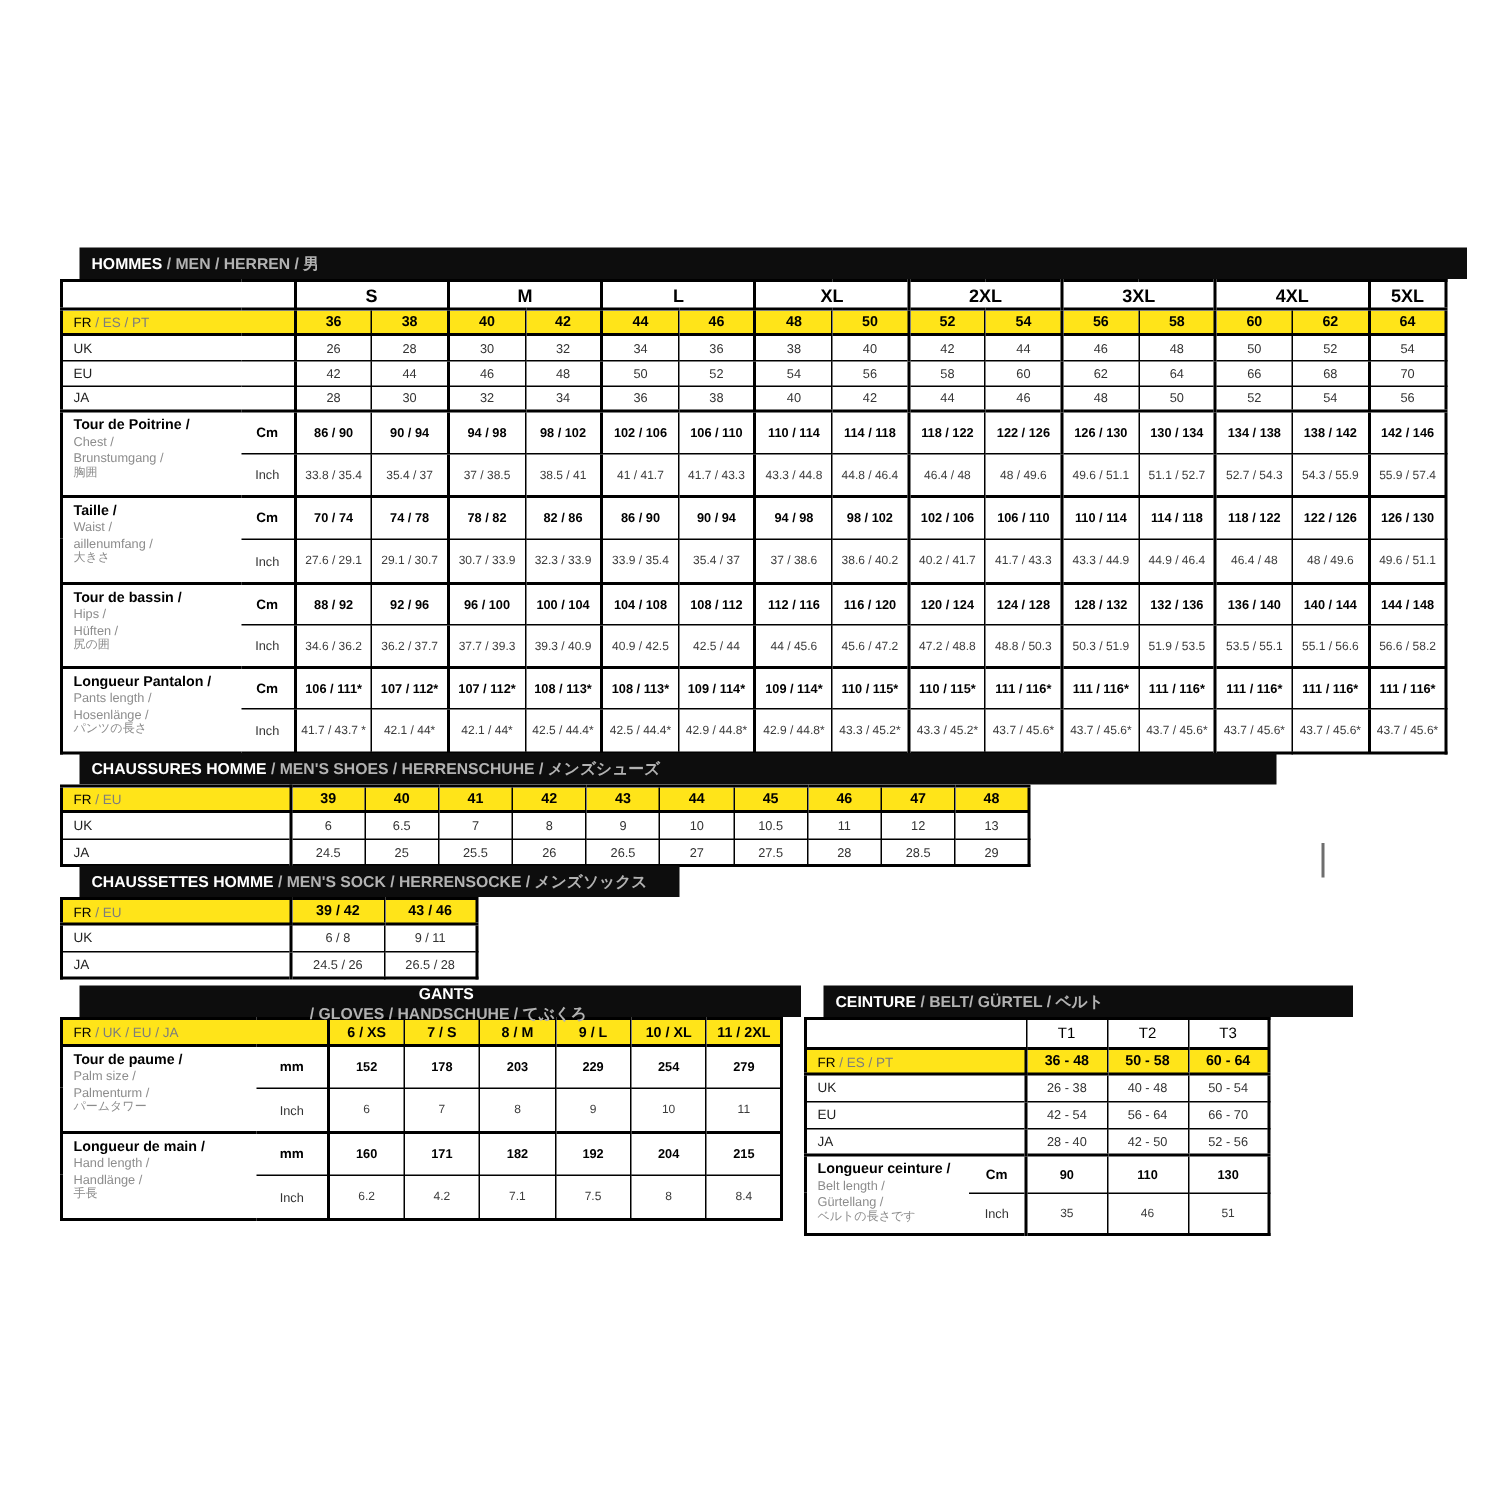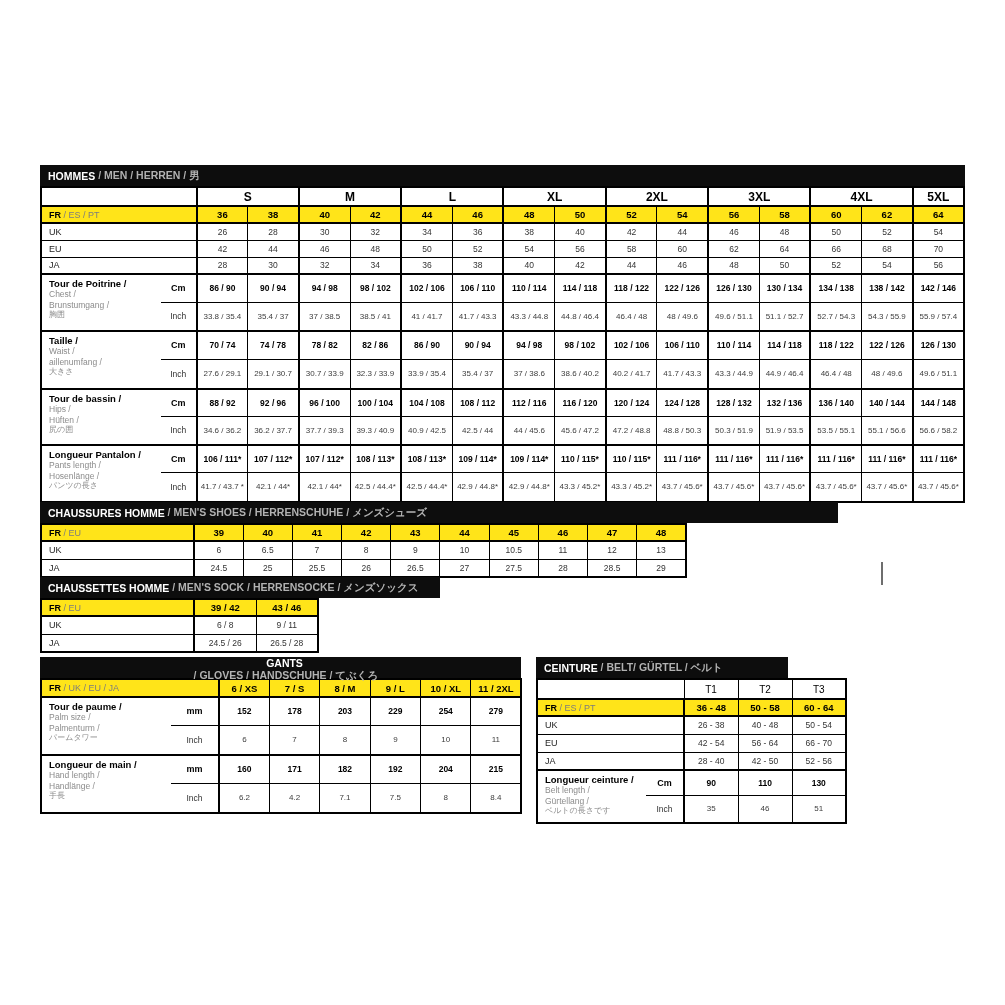--- a/index.html
+++ b/index.html
@@ -1,32 +1,32 @@
 <!DOCTYPE html>
 <html><head>
 <meta charset="utf-8">
 <style>
   html,body{margin:0;padding:0;}
   body{width:1005px;height:1005px;background:#ffffff;position:relative;
        font-family:"Liberation Sans",sans-serif;color:#222;}
   .section{position:absolute;}
   .bar{background:#0d0d0d;height:21px;display:flex;align-items:center;
-       padding-left:8px;box-sizing:border-box;font-size:10.5px;white-space:pre;}
+       padding-left:8px;box-sizing:border-box;font-size:10.5px;white-space:pre;margin-left:13px;}
   .bar .bb{font-weight:bold;color:#ffffff;}
   .bar .br{color:#b2b2b2;font-weight:bold;}
   table{border-collapse:collapse;table-layout:fixed;background:#fff;border:2px solid #000;}
   td{border:1px solid #000;text-align:center;vertical-align:middle;padding:0;
      font-size:8.5px;color:#333;overflow:hidden;white-space:nowrap;}
   td.gb{border-left-width:2px;}
   tr.yrow td{border-top-width:2px;border-bottom-width:2px;}
   tr.mtop td{border-top-width:2px;}
   .yellow{background:#ffe419;}
   .lab{text-align:left;padding-left:7px;font-size:9px;color:#222;}
   .lab2{border-right-width:2px;}
-  .lab b{font-weight:bold;color:#000;}
+  .lab b{font-weight:normal;color:#000;}
   .mut{color:#7d7d7d;font-weight:normal;}
   .ghead{font-weight:bold;font-size:12px;color:#000;}
   .ybold{font-weight:bold;color:#000;font-size:9.5px;}
   .cmv{font-weight:bold;color:#000;font-size:8.5px;}
   .inv{font-size:8px;color:#3c3c3c;}
   .mname{text-align:left;vertical-align:top;padding:3px 2px 2px 7px;border-right-style:hidden;}
   .mn-bold{font-weight:bold;font-size:9.5px;color:#000;line-height:11px;white-space:nowrap;}
   .mn-sub{font-size:8.5px;color:#8c8c8c;line-height:10.5px;white-space:nowrap;}
   .mn-sub.jp{font-size:8px;}
   .unit{border-left-style:hidden;border-right-width:2px;font-size:8.5px;color:#333;}
@@ -480,21 +480,21 @@
           <td class="inv">7.1</td>
           <td class="inv">7.5</td>
           <td class="inv">8</td>
           <td class="inv">8.4</td>
         </tr>
       </tbody>
     </table>
 </div>
 
 <div class="section" style="left:536px;top:657px;">
-  <div class="bar" style="width:252px;text-align:right;">
+  <div class="bar" style="width:353px;text-align:right;">
     <span class="bb">CEINTURE</span><span class="br"> / BELT/ GÜRTEL / ベルト</span>
   </div>
   <table id="belt-table">
       <colgroup>
         <col style="width: 109px;">
         <col style="width: 38px;">
         <col style="width: 54px;">
         <col style="width: 54px;">
         <col style="width: 54px;">
       </colgroup>

